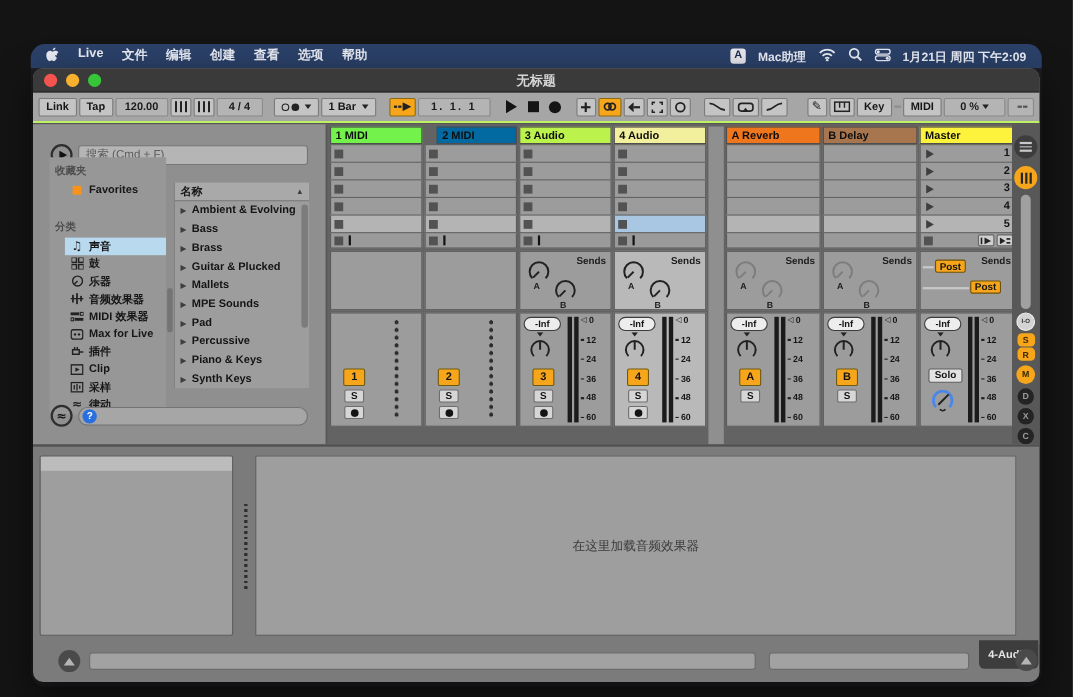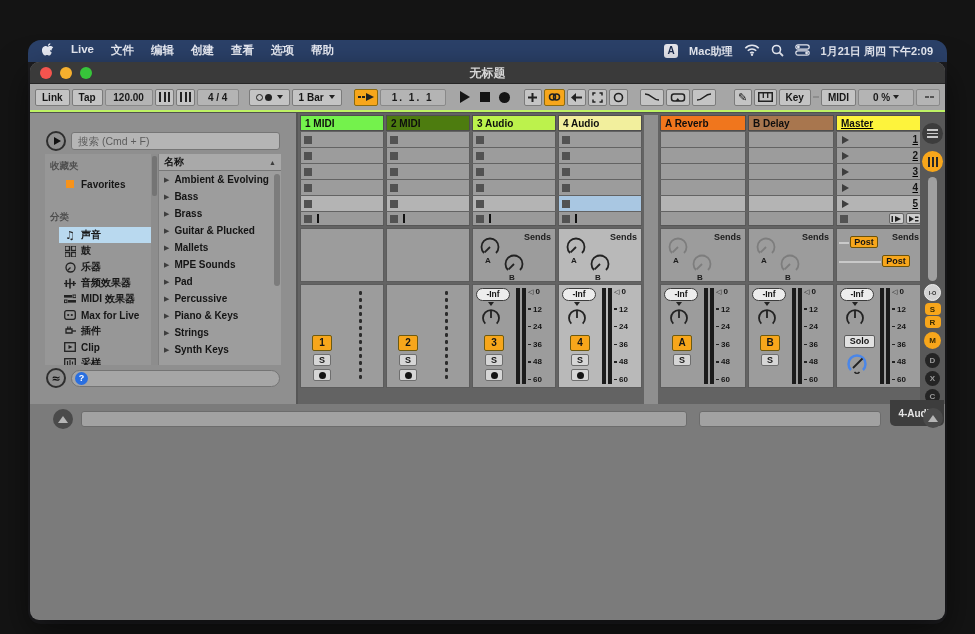--- a/index.html
+++ b/index.html
@@ -36,21 +36,21 @@
   .led-dash{width:6px;height:2px;background:#8d8d8d;}
   
   .main{height:292px;display:flex;background:#6f6f6f;border-top:1px solid #4f4f4f;}
   
   .browser{width:268px;display:flex;flex-direction:column;background:#8f8f8f;border-right:2px solid #565656;padding:15px;}
   .browser-top{height:26px;display:flex;align-items:center;gap:5px;padding:2px 1px;}
   .circle-btn{width:20px;height:20px;min-width:20px;border:2px solid #2e2e2e;border-radius:50%;display:flex;align-items:center;justify-content:center;background:transparent;}
   .bplay{width:0;height:0;border-left:7px solid #111;border-top:4.5px solid transparent;border-bottom:4.5px solid transparent;margin-left:2px;}
   .search-input{flex:1;height:18px;background:#b5b5b5;border:1px solid #767676;border-radius:3px;font:10.5px "Liberation Sans",sans-serif;color:#333;padding:0 6px;outline:none;}
   .search-input::placeholder{color:#5c5c5c;}
-  .browser-body{flex:1;display:flex;min-height:0;}
+  .browser-body{flex:1;display:flex;min-height:0;align-items:center;}
   .sidebar{width:106px;background:#979797;padding:1px 0;overflow:hidden;}
   .sb-header{font:bold 9.5px "Liberation Sans",sans-serif;color:#4e4e4e;padding:5px 5px 3px;}
   .sb-item{height:16px;display:flex;align-items:center;gap:4px;padding:0 4px;font:bold 10px "Liberation Sans",sans-serif;color:#161616;white-space:nowrap;margin-left:14px;}
   .sb-item.selected{background:#b9d9ef;}
   .sb-icon{width:14px;min-width:14px;display:flex;justify-content:center;align-items:center;color:#222;font-size:10px;}
   .fav-sq{width:8px;height:8px;background:#f7931b;}
   .side-scroll{width:7px;position:relative;background:#8d8d8d;}
   .side-scroll .hdl{position:absolute;left:1px;top:2px;width:5px;height:40px;background:#747474;border-radius:2px;}
   .namelist{flex:1;background:#9d9d9d;display:flex;flex-direction:column;position:relative;border-left:1px solid #808080;overflow:hidden;}
   .nl-header{height:17px;min-height:17px;background:#a9a9a9;border-bottom:1px solid #787878;display:flex;align-items:center;font:bold 10px "Liberation Sans",sans-serif;color:#161616;padding:0 5px;}
@@ -58,21 +58,21 @@
   .nl-item{height:17px;display:flex;align-items:center;font:bold 10px "Liberation Sans",sans-serif;color:#141414;padding-left:5px;gap:5px;white-space:nowrap;}
   .nl-tri{font-size:7px;color:#3e3e3e;}
   .nl-scroll{position:absolute;right:1px;top:20px;width:6px;height:112px;background:#7c7c7c;border-radius:3px;}
   .groove-bar{height:24px;min-height:24px;display:flex;align-items:center;gap:5px;padding:2px 1px 0;}
   .groove-well{flex:1;height:17px;background:#a6a6a6;border:1px solid #747474;border-radius:9px;display:flex;align-items:center;padding:0 3px;}
   .help-icon{width:13px;height:13px;border-radius:50%;background:#2a6fe0;color:#fff;font:bold 9px/13px "Liberation Sans",sans-serif;text-align:center;}
   
   .session{flex:1;position:relative;background:#636363;}
   #session-grid{position:absolute;left:2px;top:2px;bottom:0;display:flex;gap:2px;}
   .col{width:84px;display:flex;flex-direction:column;}
-  .col.ret{width:86px;}.col.mst{width:88px;text-decoration:underline;}
+  .col.ret{width:86px;}.col.mst{width:88px;}
   .col-header{height:16px;min-height:16px;font:bold 10px/15px "Liberation Sans",sans-serif;color:#0e0e0e;padding:0 4px;border:1px solid #4e4e4e;white-space:nowrap;overflow:hidden;}
   .slot-row{height:15px;min-height:15px;margin-top:1px;background:#9c9c9c;display:flex;align-items:center;border-left:1px solid #5c5c5c;border-right:1px solid #5c5c5c;}
   .slot-row.light{background:#b4b4b4;}
   .slot-row.selblue{background:#a9c7e2;}
   .slot-sq{width:8px;height:8px;background:#525252;margin-left:3px;}
   .stop-row{height:14px;min-height:14px;margin-top:1px;background:#9a9a9a;display:flex;align-items:center;border-left:1px solid #5c5c5c;border-right:1px solid #5c5c5c;border-bottom:1px solid #565656;}
   .cursor{width:1.5px;height:9px;background:#111;margin-left:5px;}
   .mini-btn{width:15px;height:11px;background:#cfcfcf;border:1px solid #666;border-radius:2px;display:flex;align-items:center;justify-content:center;margin-left:2px;}
   .sends-box{height:54px;min-height:54px;margin-top:2px;background:#9c9c9c;position:relative;border:1px solid #5c5c5c;}
   .mixer-box{height:104px;min-height:104px;margin-top:2px;background:#9c9c9c;position:relative;border:1px solid #5c5c5c;}
@@ -452,24 +452,20 @@
                 <div class="nl-item">
                   <span class="nl-tri">▶</span>
                   <span>Percussive</span>
                 </div>
                 <div class="nl-item">
                   <span class="nl-tri">▶</span>
                   <span>Piano &amp; Keys</span>
                 </div>
                 <div class="nl-item">
                   <span class="nl-tri">▶</span>
-                  <span>Strings</span>
-                </div>
-                <div class="nl-item">
-                  <span class="nl-tri">▶</span>
                   <span>Synth Keys</span>
                 </div>
               </div>
             <div class="nl-scroll"></div>
           </div>
         </div>
         <div class="groove-bar">
           <div class="circle-btn">
               <span style="font:bold 11px 'DejaVu Sans',sans-serif;color:#111">≈</span>
             </div>
@@ -506,21 +502,21 @@
               <div class="mixer-box">
                 <div class="midi-dots"></div>
                 <div class="num-btn">1</div>
                 <div class="s-btn">S</div>
                 <div class="arm-btn">
                   <span class="arm-dot"></span>
                 </div>
               </div>
             </div>
             <div class="col">
-              <div class="col-header" style="background: #4d7c0f;">2 MIDI</div>
+              <div class="col-header" style="background: #0369a1; margin-left: 11px;">2 MIDI</div>
               <div class="slot-row">
                 <span class="slot-sq"></span>
               </div>
               <div class="slot-row">
                 <span class="slot-sq"></span>
               </div>
               <div class="slot-row">
                 <span class="slot-sq"></span>
               </div>
               <div class="slot-row">
@@ -935,20 +931,29 @@
               <div class="tgl sq r">R</div>
               <div class="tgl round m">M</div>
               <div class="tgl dark d">D</div>
               <div class="tgl dark x">X</div>
               <div class="tgl dark c">C</div>
             </div>
         </div>
       </div>
     </div>
 
+    <div class="detail">
+      <div class="info-box">
+          <div class="info-strip"></div>
+        </div>
+      <div class="detail-divider"></div>
+      <div class="device-area">
+        <span class="device-hint">在这里加载音频效果器</span>
+      </div>
+    </div>
 
     <div class="statusbar">
       <div class="sb-circle">
           <span class="tri-up"></span>
         </div>
       <div class="status-well w1"></div>
       <div class="status-well w2"></div>
       <div class="track-tab">4-Audio</div>
       <div class="sb-circle rgt">
           <span class="tri-up"></span>

